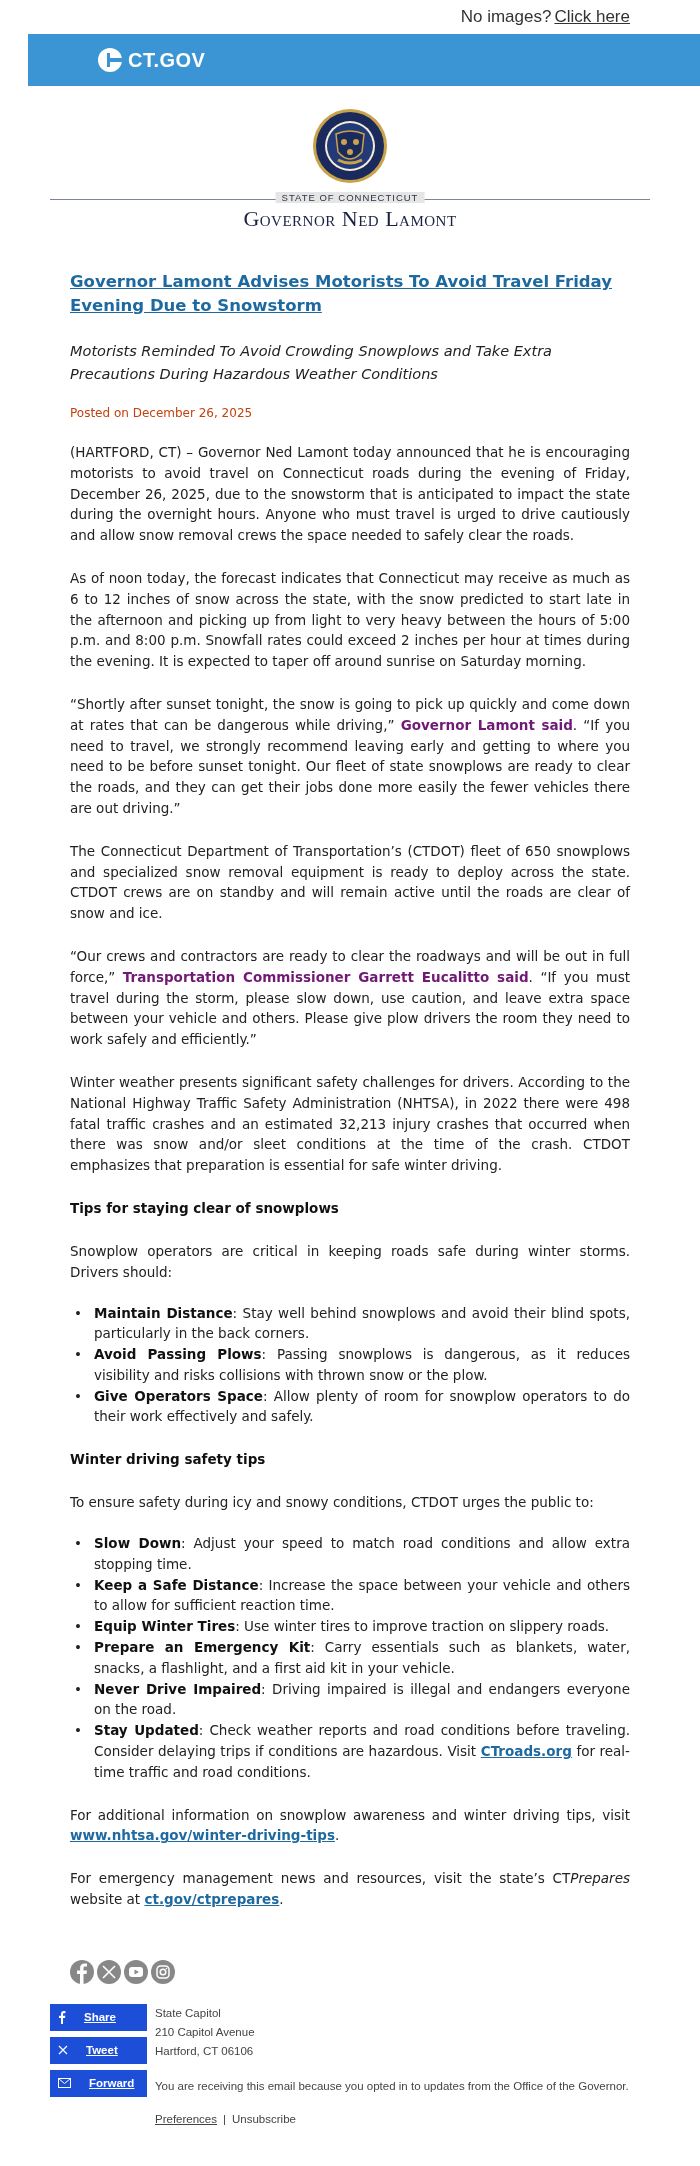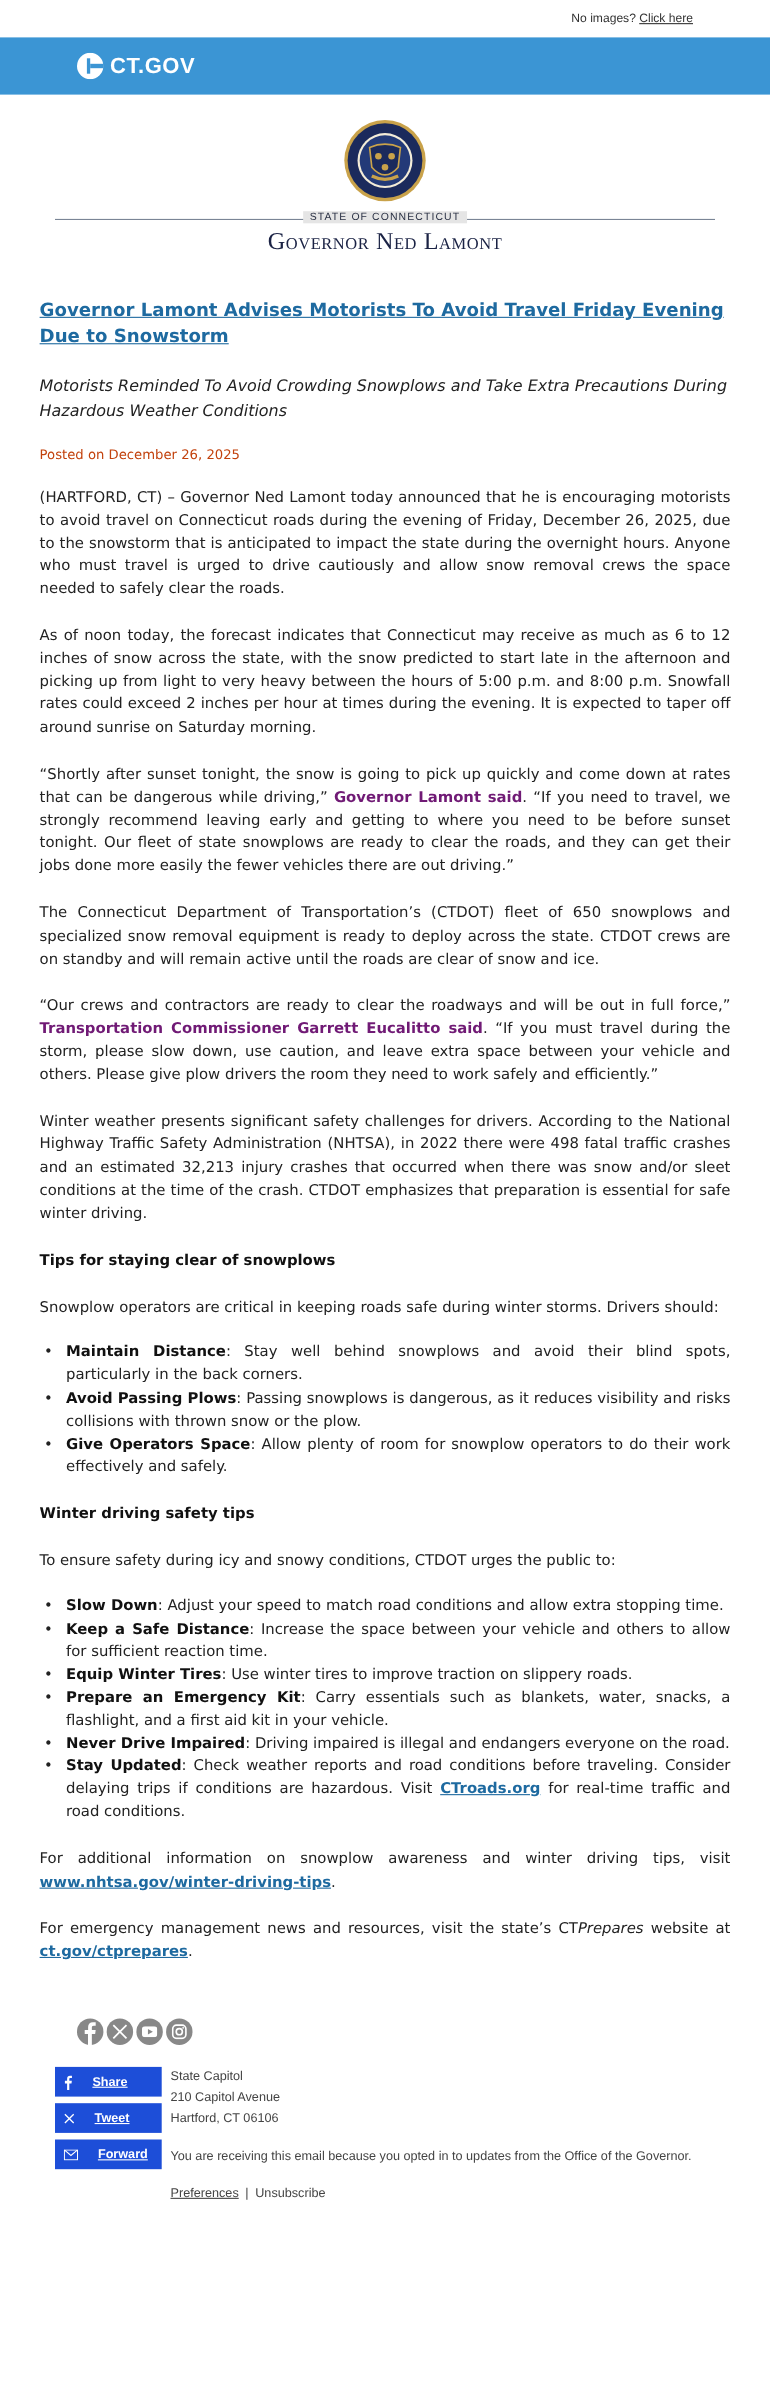--- a/index.html
+++ b/index.html
@@ -1,32 +1,32 @@
 <!DOCTYPE html>
 <html><head>
 <meta charset="utf-8">
 <style>
   * { box-sizing: border-box; margin: 0; padding: 0; }
   body { width: 700px; background: #ffffff; font-family: "DejaVu Sans", sans-serif; color: #222; }
   a { color: inherit; }
 
-  .preheader { height: 34px; display: flex; justify-content: flex-end; align-items: center; padding-right: 70px; font-size: 11px; color: #333; font-family: "Liberation Sans", sans-serif; }
+  .preheader { height: 34px; display: flex; justify-content: flex-end; align-items: center; padding-right: 70px; font-size: 17px; color: #333; font-family: "Liberation Sans", sans-serif; }
   .preheader a { text-decoration: underline; color: #333; margin-left: 3px; }
 
-  .banner { height: 52px; background: #3b95d4; display: flex; align-items: center; padding-left: 70px; }
+  .banner { height: 52px; background: #3b95d4; display: flex; align-items: center; padding-left: 70px; margin-left: 28px; }
   .ctlogo { display: flex; align-items: center; color: #fff; font-family: "Liberation Sans", sans-serif; font-weight: bold; font-size: 20px; letter-spacing: 0.5px; }
   .ctlogo svg { margin-right: 6px; }
 
   .seal-wrap { display: flex; justify-content: center; padding-top: 22px; }
   .title-rule { position: relative; margin: 8px 50px 0 50px; height: 14px; }
   .title-rule .line { position: absolute; top: 7px; left: 0; right: 0; border-top: 1px solid #7a8596; }
   .title-rule .state { position: absolute; left: 50%; transform: translateX(-50%); top: 0; background: #e5e5e5; padding: 0 6px; font-size: 9.5px; letter-spacing: 1px; color: #2b3245; font-family: "Liberation Sans", sans-serif; }
   .gov-name { text-align: center; font-family: "Liberation Serif", serif; color: #1a2244; font-size: 22px; letter-spacing: 0.5px; margin-top: 0px; font-variant: small-caps; }
 
-  .content { padding: 0 36px; }
+  .content { padding: 0 70px; }
   .headline { margin-top: 38px; font-size: 16.5px; font-weight: bold; line-height: 24px; color: #1e6aa0; text-decoration: underline; display: block; }
   .subhead { margin-top: 22px; font-style: italic; font-size: 14.5px; line-height: 23px; color: #222; }
   .posted { margin-top: 20px; font-weight: normal; font-size: 12px; color: #c2410c; }
 
   p.body { margin-top: 22px; font-size: 13.5px; line-height: 20.8px; text-align: justify; color: #222; }
   p.body b { color: #701a75; }
   h3.section { margin-top: 22px; font-size: 13.5px; font-weight: bold; line-height: 21px; color: #111; }
 
   ul.tips { margin-top: 20px; padding-left: 24px; list-style: none; }
   ul.tips li { position: relative; font-size: 13.5px; line-height: 20.8px; text-align: justify; color: #222; }

